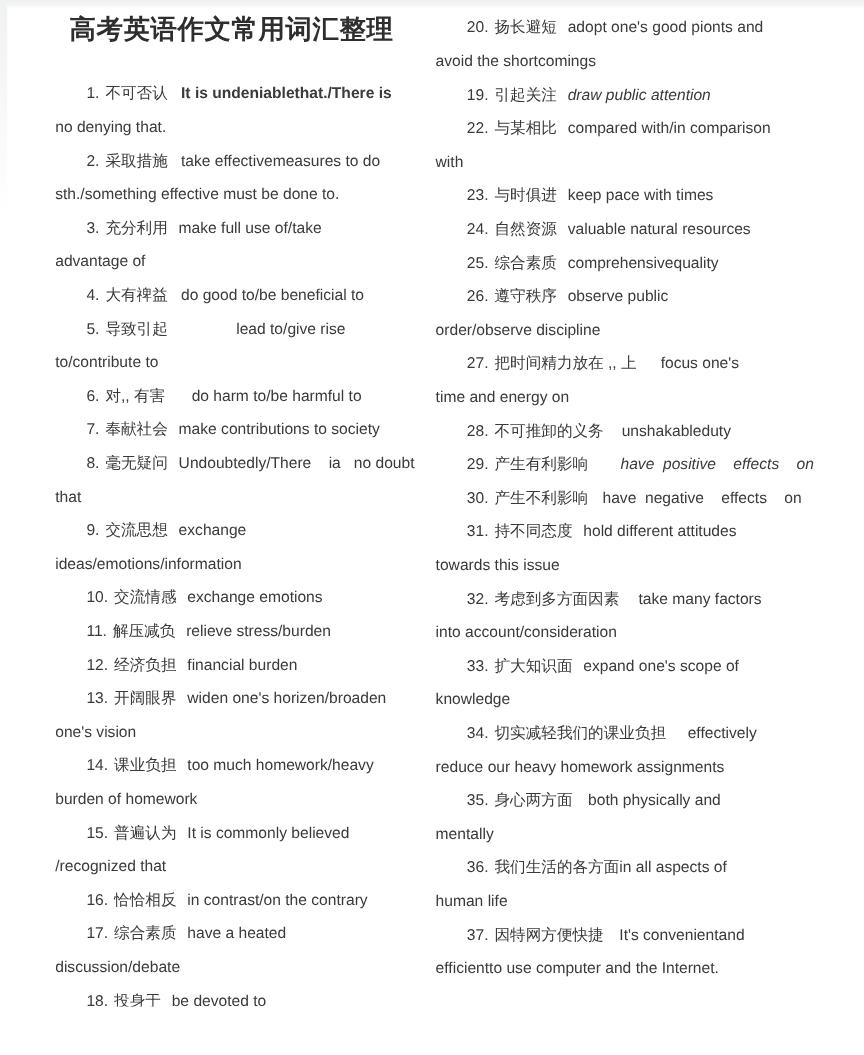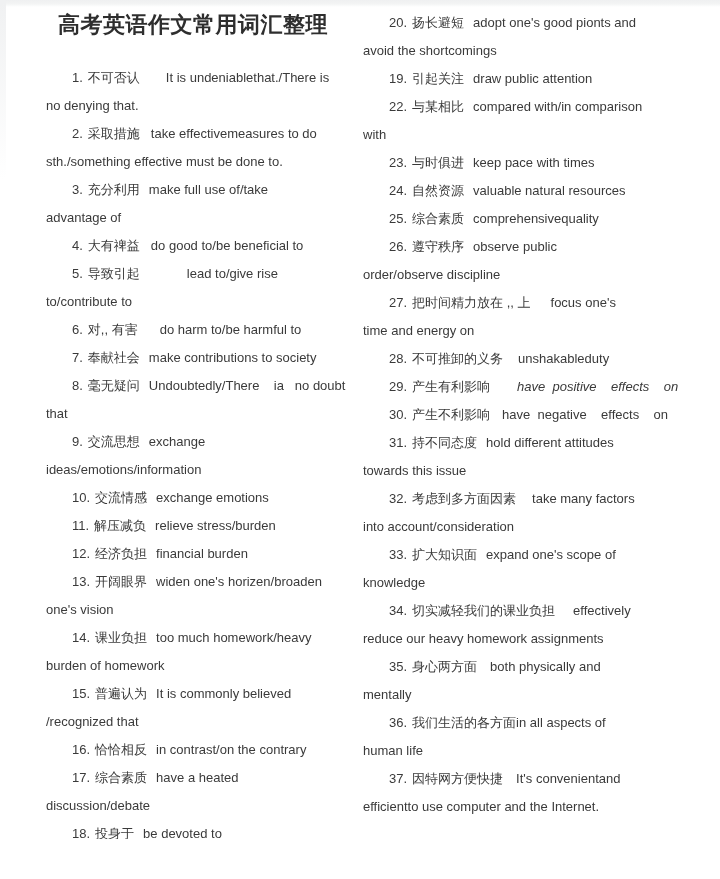--- a/index.html
+++ b/index.html
@@ -39,36 +39,36 @@
 <body>
 
 <div class="page" style="color: rgb(58, 58, 58);">
   <div class="edge-top"></div>
   <div class="edge-left"></div>
 
   <h1 class="doc-title" style="color: rgb(46, 46, 46);">高考英语作文常用词汇整理</h1>
 
   <div class="col col-left">
       <div class="item">
-        <div class="line first"><span>1.</span><span class="item-cn">不可否认</span><span class="item-en" style="margin-left: 26px;">It is undeniablethat./There is</span></div>
+        <div class="line first"><span>1.</span><span class="item-cn">不可否认</span><span class="item-en" style="margin-left: 11px; font-weight: bold;">It is undeniablethat./There is</span></div>
         <div class="line cont">no denying that.</div>
       </div>
       <div class="item">
         <div class="line first"><span>2.</span><span class="item-cn">采取措施</span><span class="item-en" style="margin-left: 11px;">take effectivemeasures to do</span></div>
         <div class="line cont">sth./something effective must be done to.</div>
       </div>
       <div class="item">
         <div class="line first"><span>3.</span><span class="item-cn">充分利用</span><span class="item-en" style="margin-left: 9px;">make full use of/take</span></div>
         <div class="line cont">advantage of</div>
       </div>
       <div class="item">
         <div class="line first"><span>4.</span><span class="item-cn">大有禆益</span><span class="item-en" style="margin-left: 11px;">do good to/be beneficial to</span></div>
       </div>
       <div class="item">
-        <div class="line first"><span>5.</span><span class="item-cn">导致引起</span><span class="item-en" style="margin-left: 9px; padding-left: 38px;">lead to/give rise</span></div>
+        <div class="line first"><span>5.</span><span class="item-cn">导致引起</span><span class="item-en" style="margin-left: 19px; padding-left: 38px;">lead to/give rise</span></div>
         <div class="line cont">to/contribute to</div>
       </div>
       <div class="item">
         <div class="line first"><span>6.</span><span class="item-cn">对,, 有害</span><span class="item-en" style="margin-left: 22px;">do harm to/be harmful to</span></div>
       </div>
       <div class="item">
         <div class="line first"><span>7.</span><span class="item-cn">奉献社会</span><span class="item-en" style="margin-left: 9px;">make contributions to society</span></div>
       </div>
       <div class="item">
         <div class="line first"><span>8.</span><span class="item-cn">毫无疑问</span><span class="item-en" style="margin-left: 9px;">Undoubtedly/There    ia   no doubt</span></div>
@@ -113,21 +113,21 @@
         <div class="line first"><span>19.</span><span class="item-cn">心理负担</span><span class="item-en" style="margin-left: 9px;">psychologicalburden</span></div>
       </div>
     </div>
 
   <div class="col col-right">
       <div class="item">
         <div class="line first"><span>20.</span><span class="item-cn">扬长避短</span><span class="item-en" style="margin-left: 9px;">adopt one's good pionts and</span></div>
         <div class="line cont">avoid the shortcomings</div>
       </div>
       <div class="item">
-        <div class="line first"><span>19.</span><span class="item-cn">引起关注</span><span class="item-en" style="margin-left: 9px;">draw public attention</span></div>
+        <div class="line first"><span>19.</span><span class="item-cn">引起关注</span><span class="item-en" style="margin-left: 9px; font-style: italic;">draw public attention</span></div>
       </div>
       <div class="item">
         <div class="line first"><span>22.</span><span class="item-cn">与某相比</span><span class="item-en" style="margin-left: 9px;">compared with/in comparison</span></div>
         <div class="line cont">with</div>
       </div>
       <div class="item">
         <div class="line first"><span>23.</span><span class="item-cn">与时俱进</span><span class="item-en" style="margin-left: 9px;">keep pace with times</span></div>
       </div>
       <div class="item">
         <div class="line first"><span>24.</span><span class="item-cn">自然资源</span><span class="item-en" style="margin-left: 9px;">valuable natural resources</span></div>

